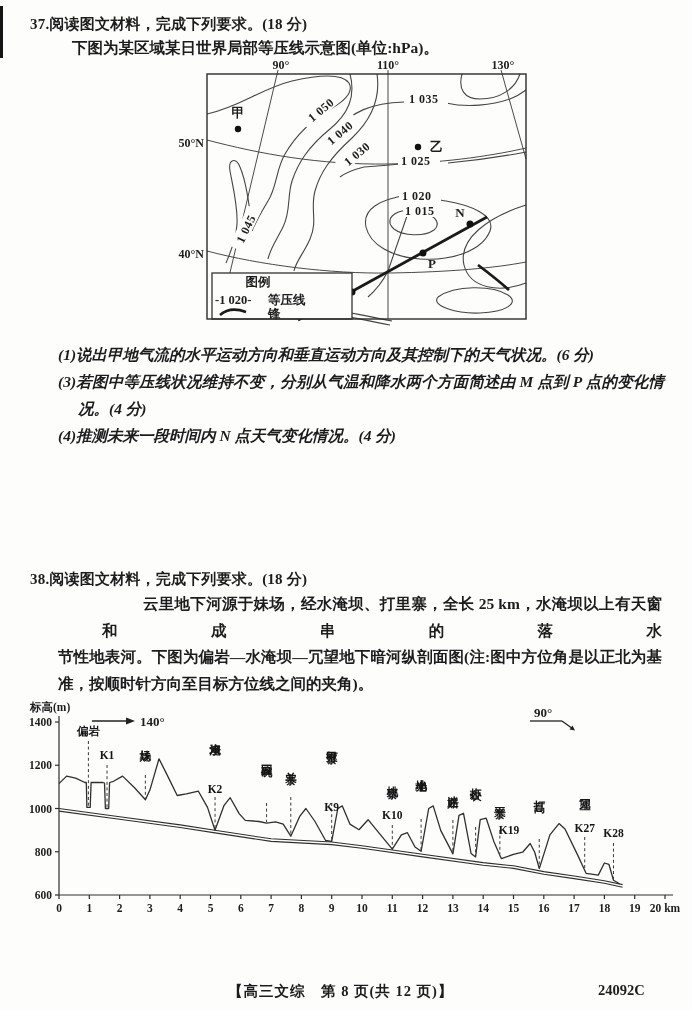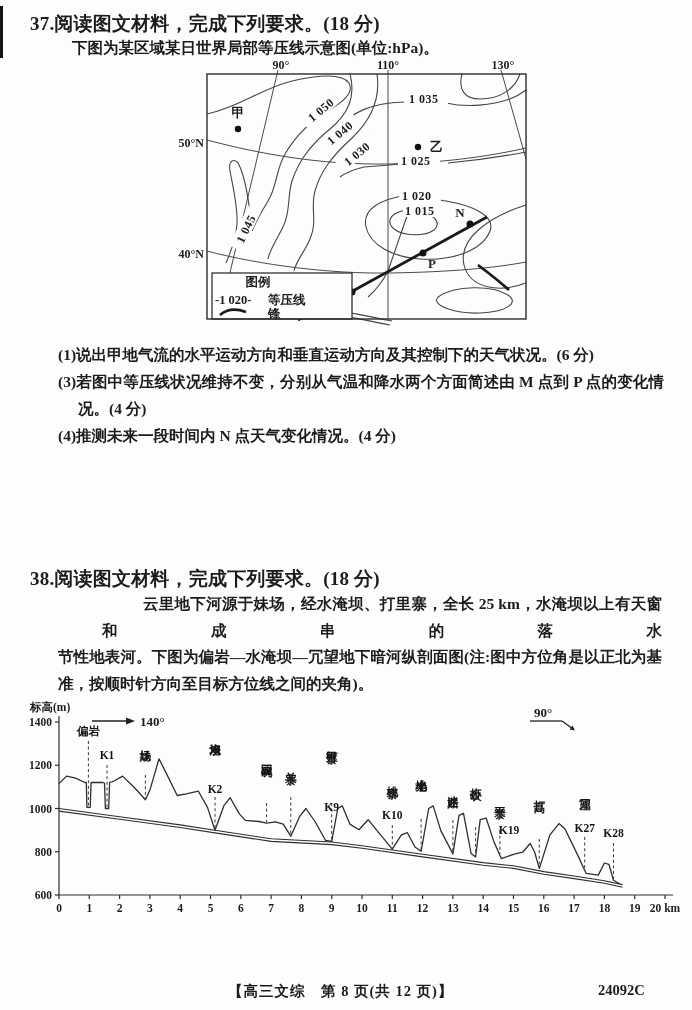--- a/index.html
+++ b/index.html
@@ -1,21 +1,21 @@
 <!DOCTYPE html>
 <html><head>
 <meta charset="utf-8">
 <style>
   html,body{margin:0;padding:0;}
   body{width:692px;height:1010px;background:#fdfdfc;overflow:hidden;position:relative;
        font-family:"Liberation Serif","DejaVu Serif",serif;color:#1c1c1c;}
   .scan-edge{position:absolute;left:0;top:6px;width:3px;height:52px;background:#151515;}
-  .qheading{margin:12px 0 0 30px;font-size:19px;font-weight:700;line-height:24px;letter-spacing:.2px;}
+  .qheading{margin:12px 0 0 30px;font-size:15px;font-weight:700;line-height:24px;letter-spacing:.2px;}
   .qcaption{margin:0 0 0 72px;font-size:15.5px;font-weight:600;line-height:23px;}
-  .subq{margin-left:58px;width:606px;font-size:15.5px;font-weight:600;line-height:27px;}
+  .subq{margin-left:58px;width:606px;font-size:15.5px;font-weight:600;line-height:27px;font-style:italic;}
   .subq .cont{padding-left:20px;}
   .j{text-align:justify;text-align-last:justify;}
   .para{margin-left:58px;width:604px;font-size:15.5px;font-weight:600;line-height:26.5px;}
   .para .first{text-indent:41px;margin-left:44px;}
   svg text{fill:#1d1d1d;font-family:"Liberation Serif","DejaVu Serif",serif;}
   .maplab{font-size:12px;font-weight:600;}
   .isoblab{font-size:12px;font-weight:600;letter-spacing:.5px;}
   .ptlab{font-size:13px;font-weight:700;}
   .leglab{font-size:12.5px;font-weight:600;}
   #profile-wrap{position:relative;width:692px;height:215px;margin-top:2px;}

